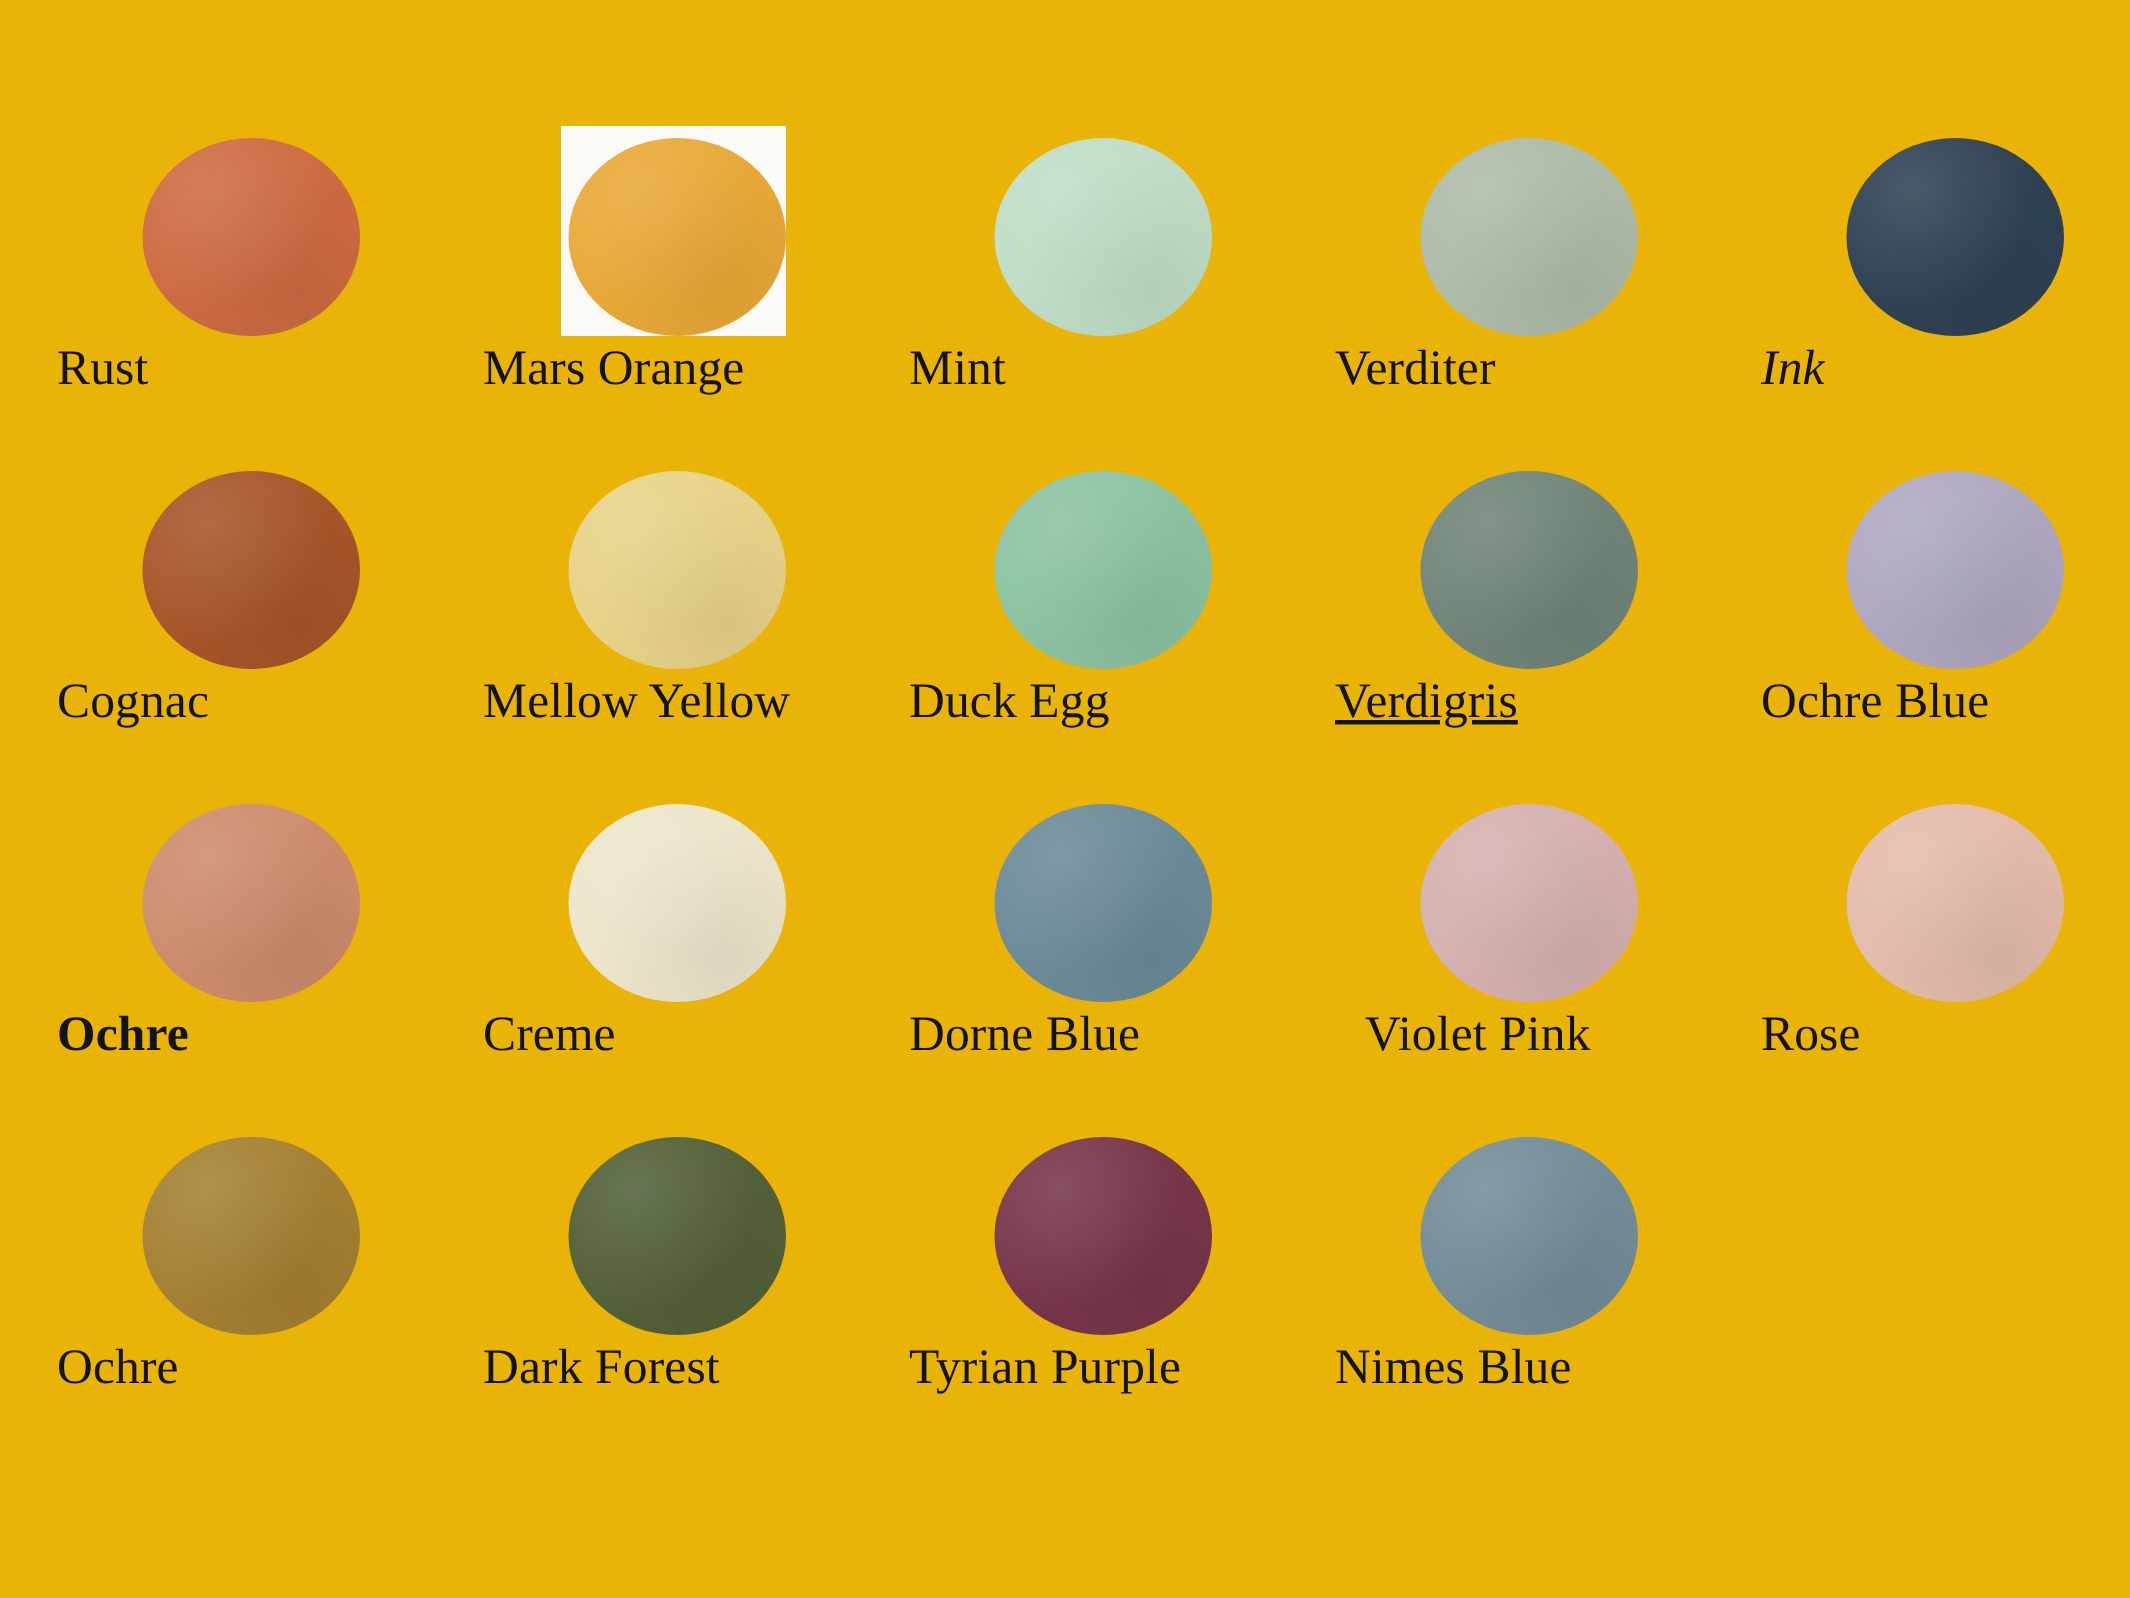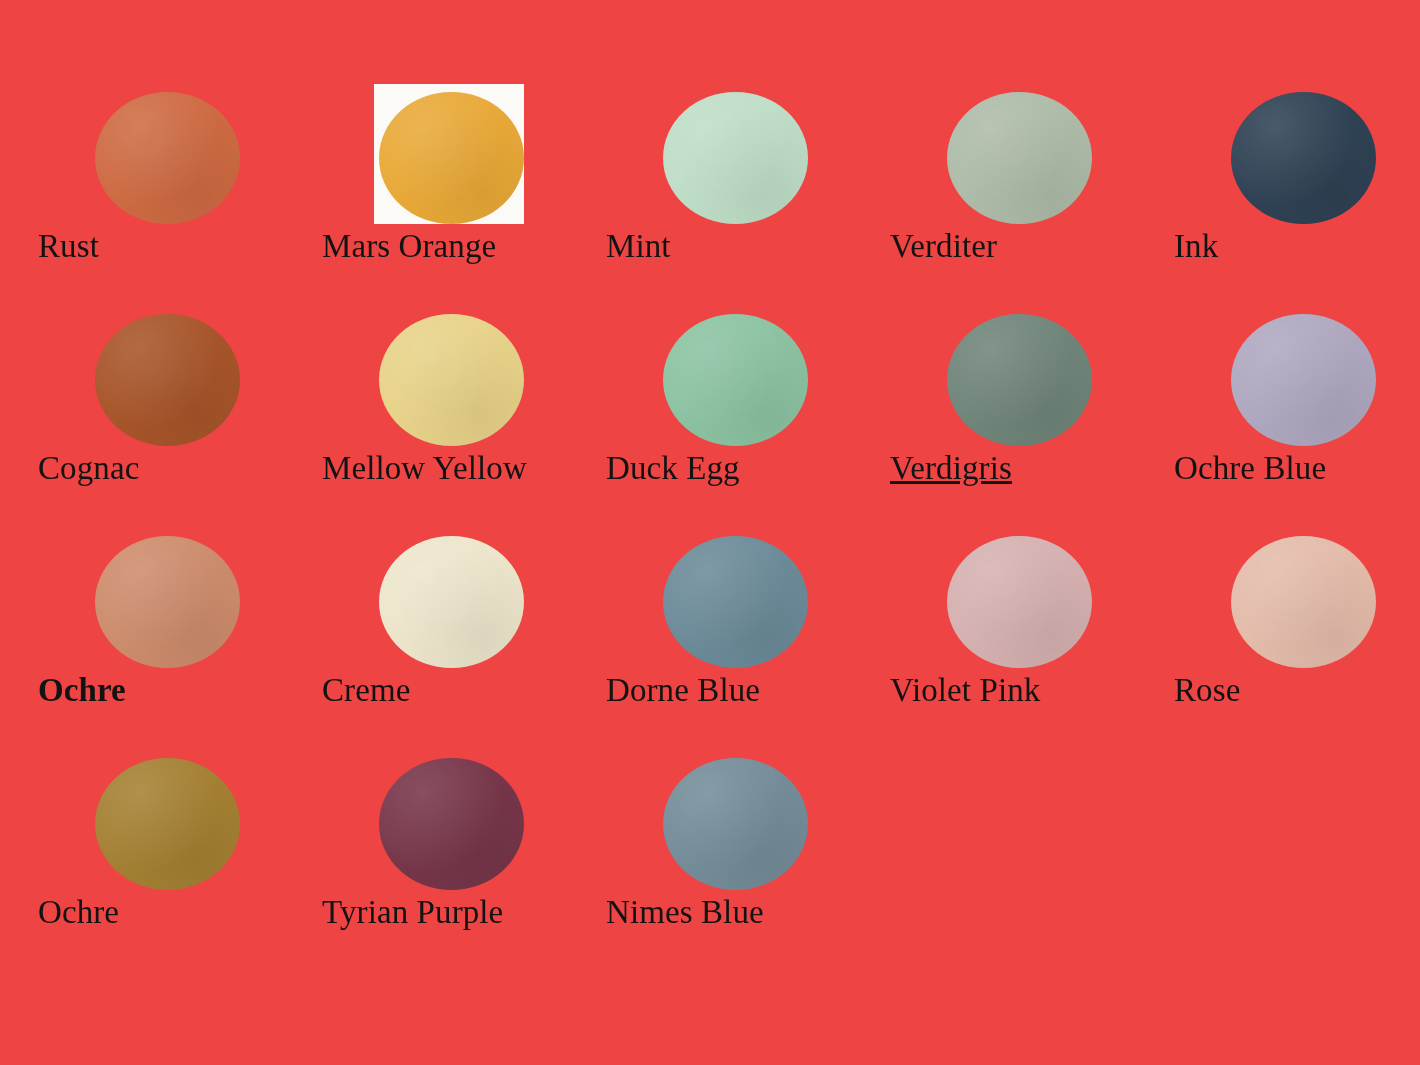--- a/index.html
+++ b/index.html
@@ -91,21 +91,21 @@
     font-size: 33px;
     line-height: 1;
     letter-spacing: 0.1px;
     color: #131313;
     white-space: nowrap;
   }
 </style>
 </head>
 <body>
 
-<div id="palette-page" style="background: #ef4444;">
+<div id="palette-page" style="background: #eab308;">
   <div id="swatch-grid">
 
   <div class="grid-spacer"></div>
       <div class="swatch-cell">
         <div class="swatch-disc-wrap">
           <div class="swatch-disc" style="background-color: rgb(206, 107, 67);"></div>
         </div>
         <div class="swatch-label" style="color: rgb(19, 19, 19);">Rust</div>
       </div>
       <div class="swatch-cell has-backing">
@@ -124,21 +124,21 @@
       <div class="swatch-cell">
         <div class="swatch-disc-wrap">
           <div class="swatch-disc" style="background-color: rgb(175, 188, 169);"></div>
         </div>
         <div class="swatch-label" style="color: rgb(19, 19, 19);">Verditer</div>
       </div>
       <div class="swatch-cell">
         <div class="swatch-disc-wrap">
           <div class="swatch-disc" style="background-color: rgb(47, 66, 84);"></div>
         </div>
-        <div class="swatch-label" style="color: rgb(19, 19, 19);">Ink</div>
+        <div class="swatch-label" style="color: rgb(19, 19, 19); font-style: italic;">Ink</div>
       </div>
       <div class="swatch-cell">
         <div class="swatch-disc-wrap">
           <div class="swatch-disc" style="background-color: rgb(168, 85, 42);"></div>
         </div>
         <div class="swatch-label" style="color: rgb(19, 19, 19);">Cognac</div>
       </div>
       <div class="swatch-cell">
         <div class="swatch-disc-wrap">
           <div class="swatch-disc" style="background-color: rgb(232, 211, 137);"></div>
@@ -178,33 +178,39 @@
       <div class="swatch-cell">
         <div class="swatch-disc-wrap">
           <div class="swatch-disc" style="background-color: rgb(108, 139, 153);"></div>
         </div>
         <div class="swatch-label" style="color: rgb(19, 19, 19);">Dorne Blue</div>
       </div>
       <div class="swatch-cell">
         <div class="swatch-disc-wrap">
           <div class="swatch-disc" style="background-color: rgb(214, 177, 177);"></div>
         </div>
-        <div class="swatch-label" style="color: rgb(19, 19, 19);">Violet Pink</div>
+        <div class="swatch-label" style="color: rgb(19, 19, 19); margin-left: 20px;">Violet Pink</div>
       </div>
       <div class="swatch-cell">
         <div class="swatch-disc-wrap">
           <div class="swatch-disc" style="background-color: rgb(228, 188, 171);"></div>
         </div>
         <div class="swatch-label" style="color: rgb(19, 19, 19);">Rose</div>
       </div>
       <div class="swatch-cell">
         <div class="swatch-disc-wrap">
           <div class="swatch-disc" style="background-color: rgb(165, 128, 51);"></div>
         </div>
         <div class="swatch-label" style="color: rgb(19, 19, 19);">Ochre</div>
+      </div>
+      <div class="swatch-cell">
+        <div class="swatch-disc-wrap">
+          <div class="swatch-disc" style="background-color: rgb(83, 97, 57);"></div>
+        </div>
+        <div class="swatch-label" style="color: rgb(19, 19, 19);">Dark Forest</div>
       </div>
       <div class="swatch-cell">
         <div class="swatch-disc-wrap">
           <div class="swatch-disc" style="background-color: rgb(119, 54, 74);"></div>
         </div>
         <div class="swatch-label" style="color: rgb(19, 19, 19);">Tyrian Purple</div>
       </div>
       <div class="swatch-cell">
         <div class="swatch-disc-wrap">
           <div class="swatch-disc" style="background-color: rgb(116, 141, 153);"></div>

